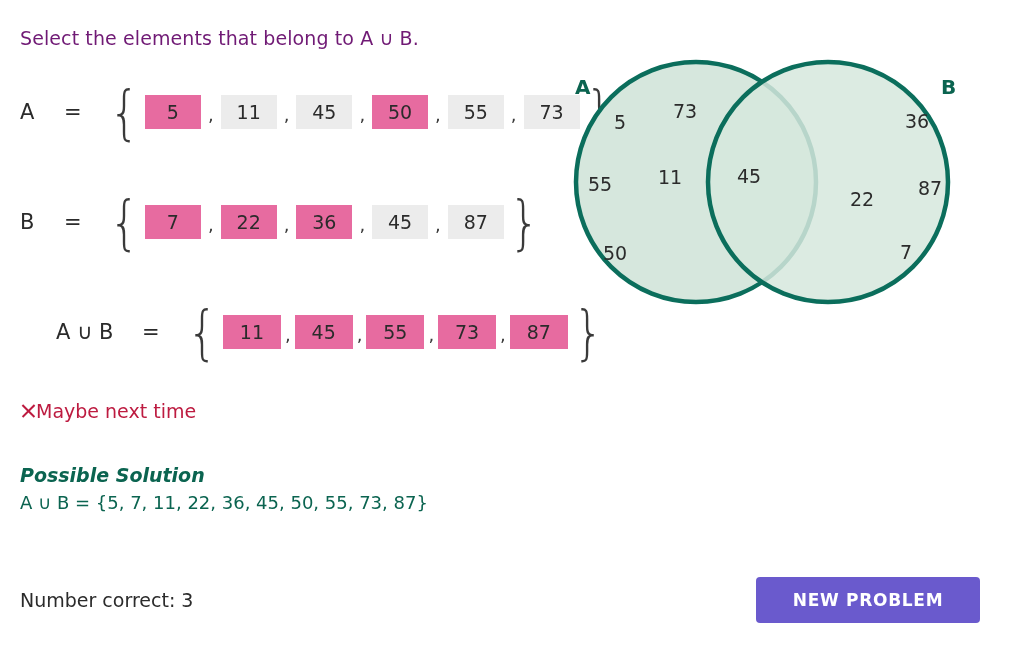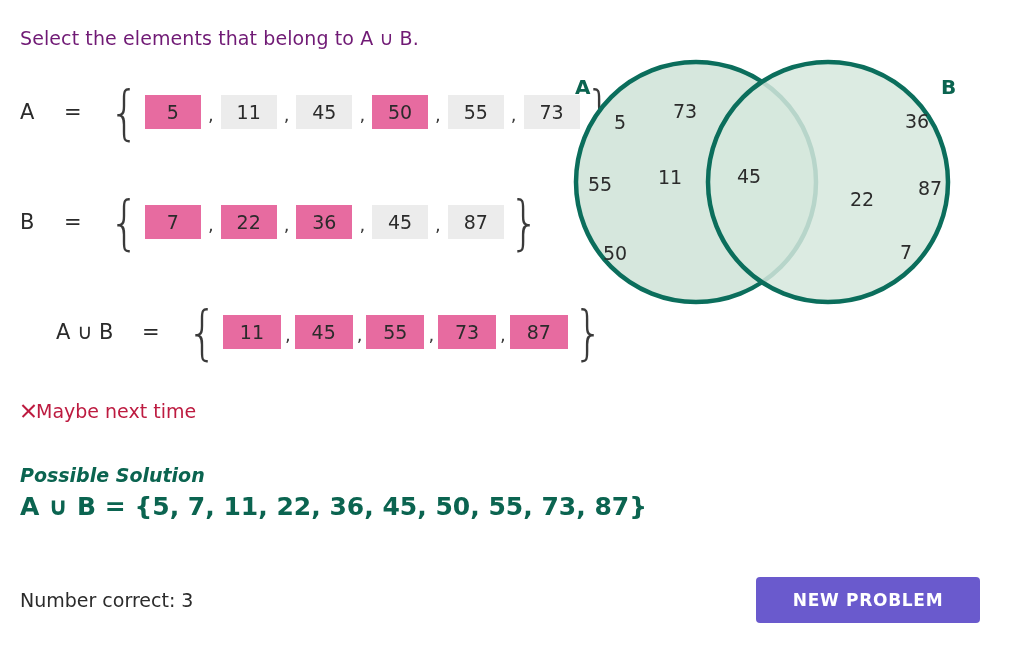--- a/index.html
+++ b/index.html
@@ -138,24 +138,23 @@
     font-size: 19px;
     font-weight: bold;
     color: #0b6450;
     white-space: nowrap;
     font-style: italic;
   }
   .solution-body {
     position: absolute;
     left: 20px;
     top: 492px;
-    font-size: 25px;
+    font-size: 18px;
     color: #0b6450;
     white-space: nowrap;
-    font-weight: bold;
   }
 
   
   .score {
     position: absolute;
     left: 20px;
     top: 589px;
     font-size: 19px;
     color: #2b2b2b;
     white-space: nowrap;

